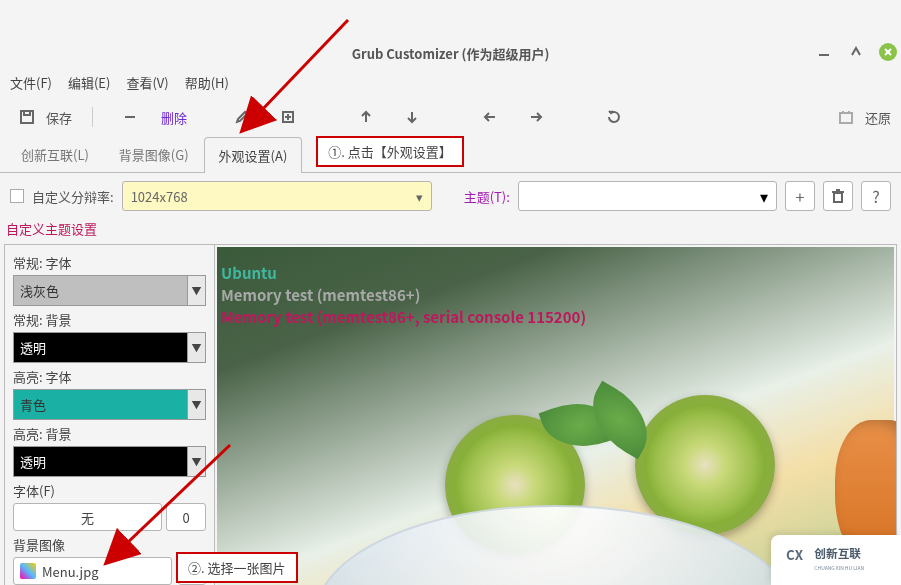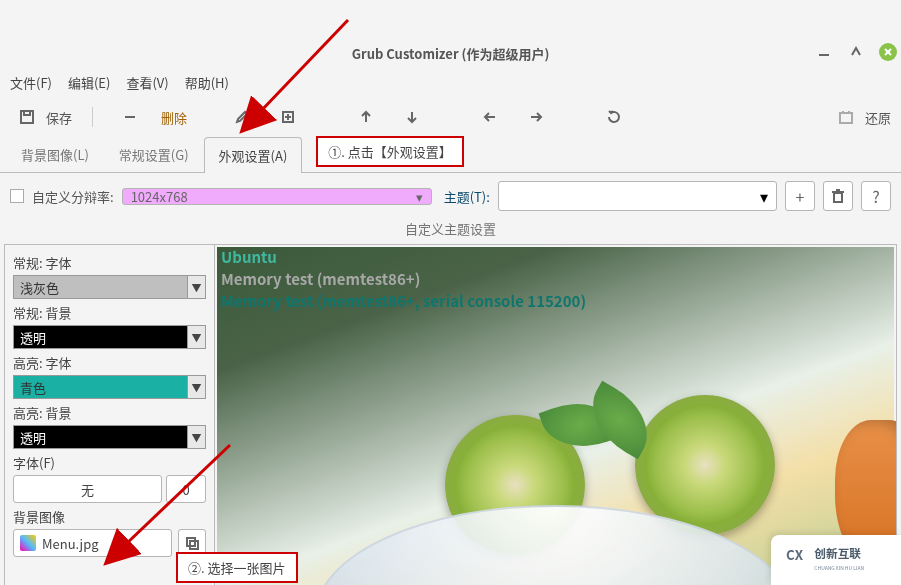--- a/index.html
+++ b/index.html
@@ -28,34 +28,34 @@
 
 .tabbar { height: 36px; display: flex; align-items:flex-end; padding: 0 6px; border-bottom: 1px solid #bbb; position:relative;}
 .tab { padding: 8px 14px 8px; font-size: 13px; color:#777; border:1px solid transparent; border-bottom:none;background:transparent; border-top-left-radius:4px;border-top-right-radius:4px;}
 .tab.active{ color:#444;background:#f4f4f4;border-color:#bbb;position:relative;top:1px;}
 .callout1{ margin-left:14px; margin-bottom:5px; border:2px solid #c00; background:#fff; padding:4px 10px; font-size:13px; color:#444;}
 
 
 .resrow{ display:flex; align-items:center; padding:8px 10px; gap:8px;}
 .check{ width:14px;height:14px;border:1px solid #aaa;background:#fff;}
 .reslabel{font-size:13px;color:#555;}
-.ressel{ flex:0 0 310px; height:17px; border:1px solid #b5b5b5; border-radius:3px;background:#f0abfc;display:flex;align-items:center;justify-content:space-between;padding:0 8px;font-size:13px;color:#666;}
-.themelabel{font-size:13px;color:#0c4a6e; margin-left:4px;}
+.ressel{ flex:0 0 310px; height:30px; border:1px solid #b5b5b5; border-radius:3px;background:#fef9c3;display:flex;align-items:center;justify-content:space-between;padding:0 8px;font-size:13px;color:#666;}
+.themelabel{font-size:13px;color:#a21caf; margin-left:24px;}
 .themesel{flex:1;height:30px;border:1px solid #b5b5b5;border-radius:3px;background:#fff;display:flex;align-items:center;justify-content:flex-end;padding:0 8px;}
 .sqbtn{width:30px;height:30px;border:1px solid #b5b5b5;border-radius:3px;display:flex;align-items:center;justify-content:center;color:#666;background:#fff;font-size:16px;}
 
 
-.sectlabel{ font-size:13px;color:#737373; padding:0 6px 4px;text-align:center;}
+.sectlabel{ font-size:13px;color:#be185d; padding:0 6px 4px;}
 
 
 .mainsplit{display:flex;border:1px solid #bbb;margin:2px 4px 0;height:380px;}
 .leftpanel{width:210px;border-right:1px solid #bbb;padding:8px;display:flex;flex-direction:column;gap:4px;overflow:hidden;background:#f4f4f4;}
 .lpgroup{display:flex;flex-direction:column;gap:3px;}
 .lplabel{font-size:13px;color:#444;}
-.colorsel{height:24px;border:1px solid #999;display:flex;align-items:stretch;}
+.colorsel{height:31px;border:1px solid #999;display:flex;align-items:stretch;}
 .colorsel .swatch{flex:1;display:flex;align-items:center;padding:0 6px;font-size:13px;}
 .colorsel .dd{width:18px;background:#e8e8e8;border-left:1px solid #999;display:flex;align-items:center;justify-content:center;font-size:10px;color:#444;}
 .sw-lightgray{background:#bfbfbf;color:#333;}
 .sw-black{background:#000;color:#fff;}
 .sw-teal{background:#1AB1A4;color:#333;}
 
 .fontrow{display:flex;gap:4px;}
 .fontbtn{flex:1;height:28px;border:1px solid #b5b5b5;border-radius:3px;display:flex;align-items:center;justify-content:center;font-size:13px;color:#444;background:#fff;}
 .fontsize{width:40px;height:28px;border:1px solid #b5b5b5;border-radius:3px;display:flex;align-items:center;justify-content:center;font-size:13px;color:#444;background:#fff;}
 
@@ -71,24 +71,24 @@
 .preview .bg{position:absolute;inset:2px;background:linear-gradient(160deg,#3a5a3a 0%,#4a6348 20%,#e8f0e8 55%,#f4dfa8 70%,#a8c88a 100%);}
 .preview .bowl{position:absolute;left:100px;top:260px;width:480px;height:220px;border-radius:50% 50% 40% 40%;background:radial-gradient(ellipse at top,rgba(255,255,255,0.95),rgba(220,230,240,0.85) 60%,rgba(180,200,220,0.7));border:2px solid rgba(200,210,220,0.8);}
 .preview .kiwi{position:absolute;width:140px;height:140px;border-radius:50%;background:radial-gradient(circle,#e8e0c0 0%,#c9d97a 20%,#8bb53a 60%,#a8c85a 80%);box-shadow:inset 0 0 20px rgba(0,0,0,0.2), 0 4px 10px rgba(0,0,0,0.3);}
 .kiwi1{left:230px;top:170px;}
 .kiwi2{left:420px;top:150px;}
 .preview .fruit{position:absolute;left:620px;top:175px;width:90px;height:150px;background:linear-gradient(#e89048,#d67020);border-radius:40% 40% 50% 50%;box-shadow:inset -8px 0 15px rgba(0,0,0,0.3);}
 .preview .leaf{position:absolute;width:70px;height:50px;background:radial-gradient(#6aac4a,#4a8a3a);border-radius:0 80% 0 80%;}
 .leaf1{left:330px;top:155px;transform:rotate(-20deg);}
 .leaf2{left:370px;top:150px;transform:rotate(30deg);}
 
-.preview .boottext{position:absolute;left:6px;top:1px;font-family:"Courier New",monospace;font-size:15px;line-height:22px;font-weight:bold;}
+.preview .boottext{position:absolute;left:6px;top:17px;font-family:"Courier New",monospace;font-size:15px;line-height:22px;font-weight:bold;}
 .bt-l1{color:#40b8a0;}
 .bt-l2{color:#a8a8a8;}
-.bt-l3{color:#0f766e;}
+.bt-l3{color:#be185d;}
 
 
 .arrow{position:absolute;pointer-events:none;z-index:20;}
 
 
 .logo{position:absolute;right:0;bottom:0;width:130px;height:50px;background:#fff;display:flex;align-items:center;justify-content:center;border-top-left-radius:8px;box-shadow:-2px -2px 6px rgba(0,0,0,0.1);}
 .logo svg{width:100px;}
 
 svg.icon{width:18px;height:18px;stroke:#666;stroke-width:2;fill:none;}
 </style>
@@ -134,21 +134,21 @@
         </svg>
       </div>
     <span class="ttxt">保存</span>
   </div>
   <div class="sep"></div>
   <div class="tbtn" style="color:#bbb">
       <svg class="icon">
         <line x1="4" y1="9" x2="14" y2="9"></line>
       </svg>
     </div>
-  <span class="ttxt" style="color:#a16207">删除</span>
+  <span class="ttxt" style="color:#6d28d9">删除</span>
   <div style="width:14px"></div>
   <div class="tbtn" style="color:#bbb">
       <svg class="icon">
         <path d="M4 14 L5 11 L12 4 L14 6 L7 13 Z"></path>
       </svg>
     </div>
   <div class="tbtn">
       <svg class="icon">
         <rect x="4" y="4" width="10" height="10"></rect>
         <line x1="9" y1="6" x2="9" y2="12"></line>
@@ -190,22 +190,22 @@
         <svg class="icon" style="stroke:#aaa">
           <rect x="3" y="5" width="12" height="10"></rect>
           <polyline points="6,3 6,5 12,5 12,3"></polyline>
         </svg>
       </div>
     <span class="ttxt">还原</span>
   </div>
 </div>
 
 <div class="tabbar">
-  <div class="tab">背景图像(L)</div>
-  <div class="tab">常规设置(G)</div>
+  <div class="tab">创新互联(L)</div>
+  <div class="tab">背景图像(G)</div>
   <div class="tab active">外观设置(A)</div>
   <div class="callout1">①. 点击【外观设置】</div>
 </div>
 
 <div class="resrow">
   <div class="check"></div>
   <span class="reslabel">自定义分辩率:</span>
   <div class="ressel">
     <span>1024x768</span>
     <span>▾</span>

